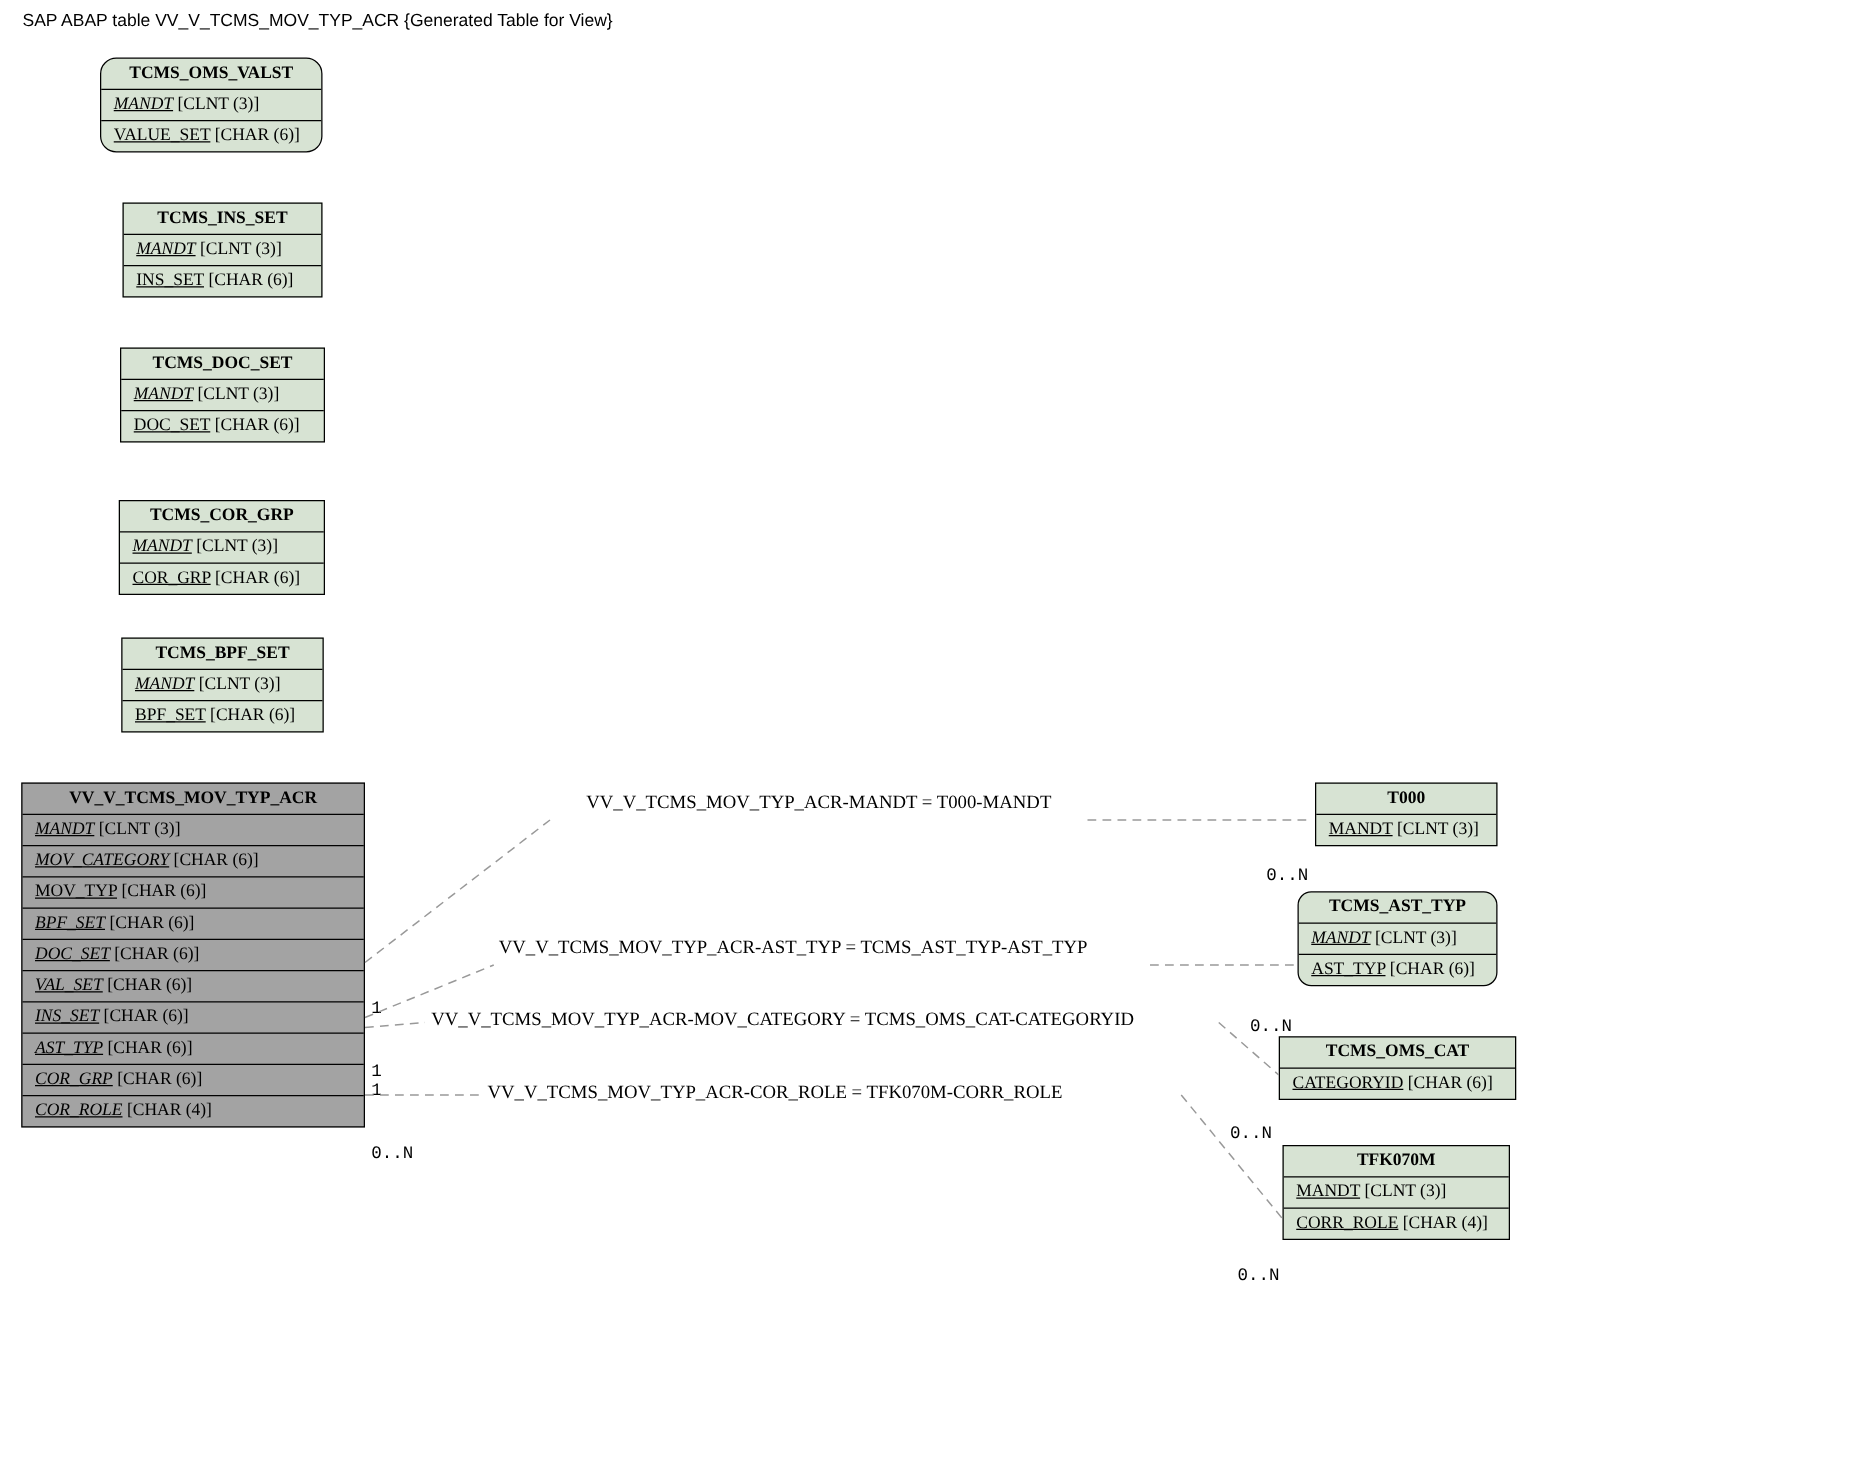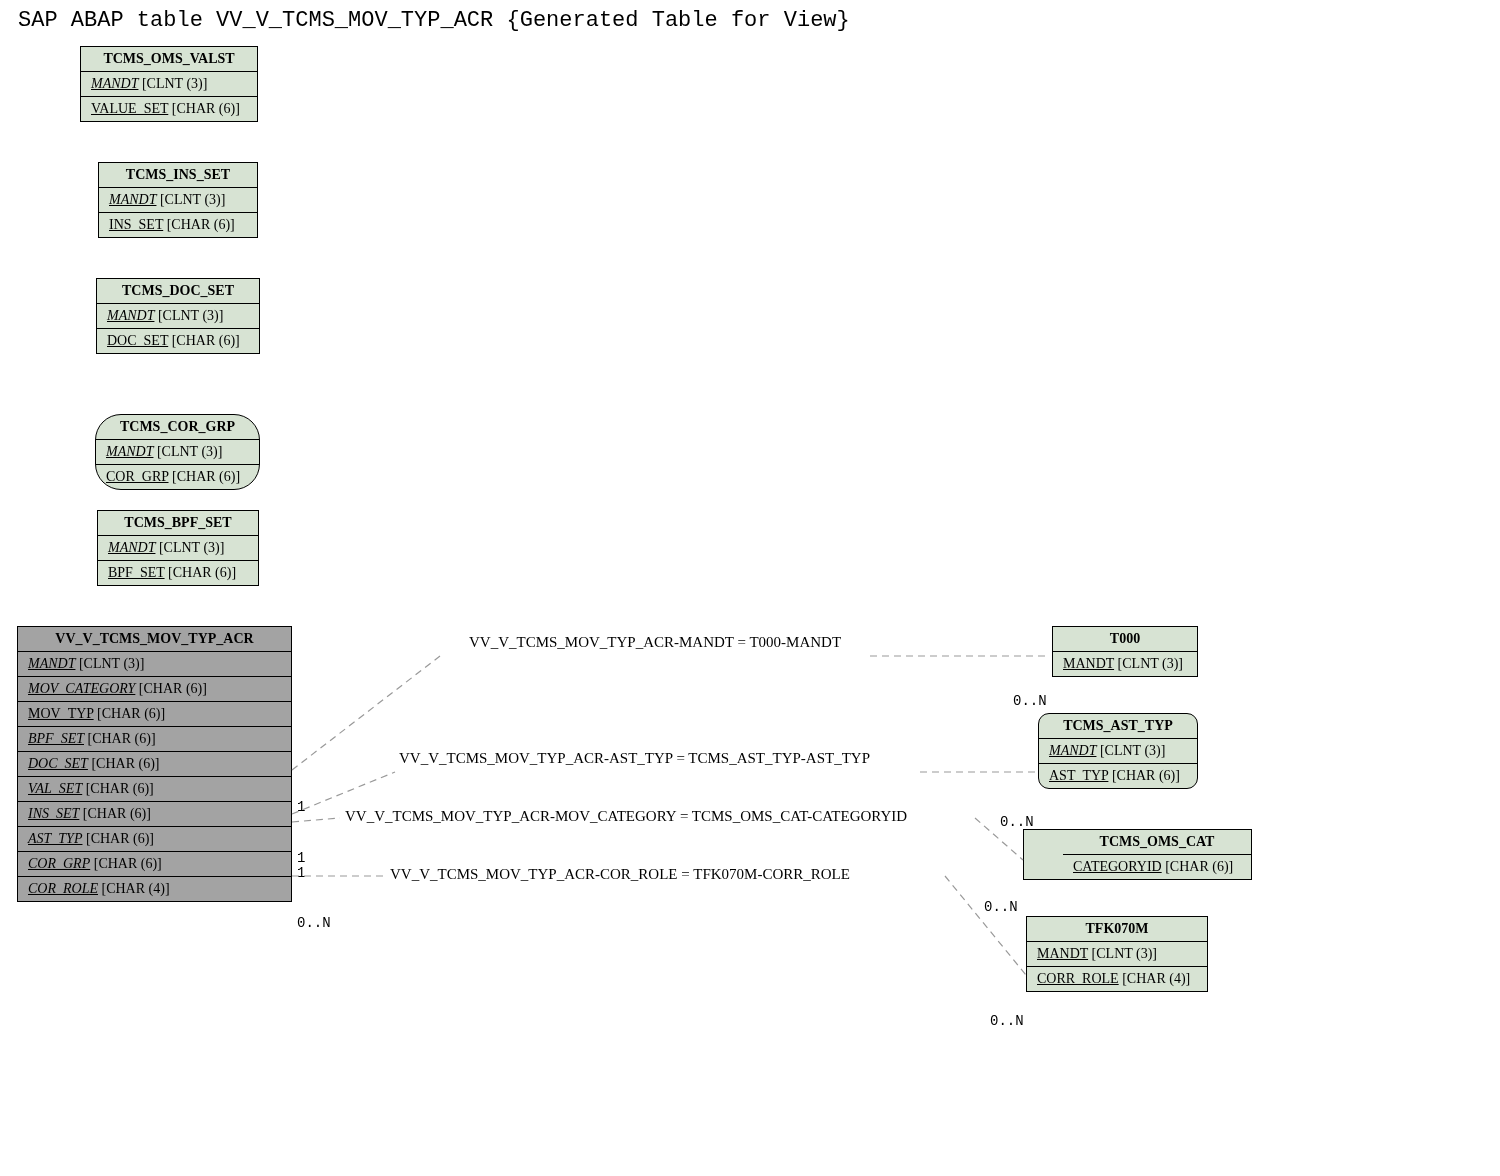--- a/index.html
+++ b/index.html
@@ -10,22 +10,22 @@
     background: #ffffff;
     width: 1500px;
     height: 1176px;
     position: relative;
     overflow: hidden;
   }
   .title {
     position: absolute;
     top: 8px;
     left: 18px;
-    font-size: 22px;
-    font-family: Liberation Mono, monospace;
+    font-size: 14px;
+    font-family: Liberation Sans, sans-serif;
     text-align: center;
   }
   .entity {
     position: absolute;
     border: 1px solid #000;
     background: #d7e3d3;
   }
   .entity.primary {
     background: #a3a3a3;
   }
@@ -71,39 +71,39 @@
     stroke: #999;
     stroke-width: 1.2;
     stroke-dasharray: 7 5;
   }
 </style>
 </head>
 <body>
 
 <div class="title">SAP ABAP table VV_V_TCMS_MOV_TYP_ACR {Generated Table for View}</div>
 
-<div class="entity" style="left:80px; top:46px; width:176px;">
+<div class="entity" style="left:80px; top:46px; width:176px;border-radius:13px;">
   <div class="entity-header">TCMS_OMS_VALST</div>
   <div class="entity-row"><span class="fname fi">MANDT</span> <span>[CLNT (3)]</span></div>
   <div class="entity-row"><span class="fname">VALUE_SET</span> <span>[CHAR (6)]</span></div>
 </div>
 
 <div class="entity" style="left:98px; top:162px; width:158px;">
   <div class="entity-header">TCMS_INS_SET</div>
   <div class="entity-row"><span class="fname fi">MANDT</span> <span>[CLNT (3)]</span></div>
   <div class="entity-row"><span class="fname">INS_SET</span> <span>[CHAR (6)]</span></div>
 </div>
 
 <div class="entity" style="left:96px; top:278px; width:162px;">
   <div class="entity-header">TCMS_DOC_SET</div>
   <div class="entity-row"><span class="fname fi">MANDT</span> <span>[CLNT (3)]</span></div>
   <div class="entity-row"><span class="fname">DOC_SET</span> <span>[CHAR (6)]</span></div>
 </div>
 
-<div class="entity" style="left:95px; top:414px; width:163px;border-radius:26px;">
+<div class="entity" style="left:95px; top:400px; width:163px;">
   <div class="entity-header">TCMS_COR_GRP</div>
   <div class="entity-row"><span class="fname fi">MANDT</span> <span>[CLNT (3)]</span></div>
   <div class="entity-row"><span class="fname">COR_GRP</span> <span>[CHAR (6)]</span></div>
 </div>
 
 <div class="entity" style="left:97px; top:510px; width:160px;">
   <div class="entity-header">TCMS_BPF_SET</div>
   <div class="entity-row"><span class="fname fi">MANDT</span> <span>[CLNT (3)]</span></div>
   <div class="entity-row"><span class="fname">BPF_SET</span> <span>[CHAR (6)]</span></div>
 </div>
@@ -126,21 +126,21 @@
   <div class="entity-header">T000</div>
   <div class="entity-row"><span class="fname">MANDT</span> <span>[CLNT (3)]</span></div>
 </div>
 
 <div class="entity" style="left:1038px; top:713px; width:158px;border-radius:11px;">
   <div class="entity-header">TCMS_AST_TYP</div>
   <div class="entity-row"><span class="fname fi">MANDT</span> <span>[CLNT (3)]</span></div>
   <div class="entity-row"><span class="fname">AST_TYP</span> <span>[CHAR (6)]</span></div>
 </div>
 
-<div class="entity" style="left:1023px; top:829px; width:188px;padding-left:39px;">
+<div class="entity" style="left:1023px; top:829px; width:188px;">
   <div class="entity-header">TCMS_OMS_CAT</div>
   <div class="entity-row"><span class="fname">CATEGORYID</span> <span>[CHAR (6)]</span></div>
 </div>
 
 <div class="entity" style="left:1026px; top:916px; width:180px;">
   <div class="entity-header">TFK070M</div>
   <div class="entity-row"><span class="fname">MANDT</span> <span>[CLNT (3)]</span></div>
   <div class="entity-row"><span class="fname">CORR_ROLE</span> <span>[CHAR (4)]</span></div>
 </div>
 

